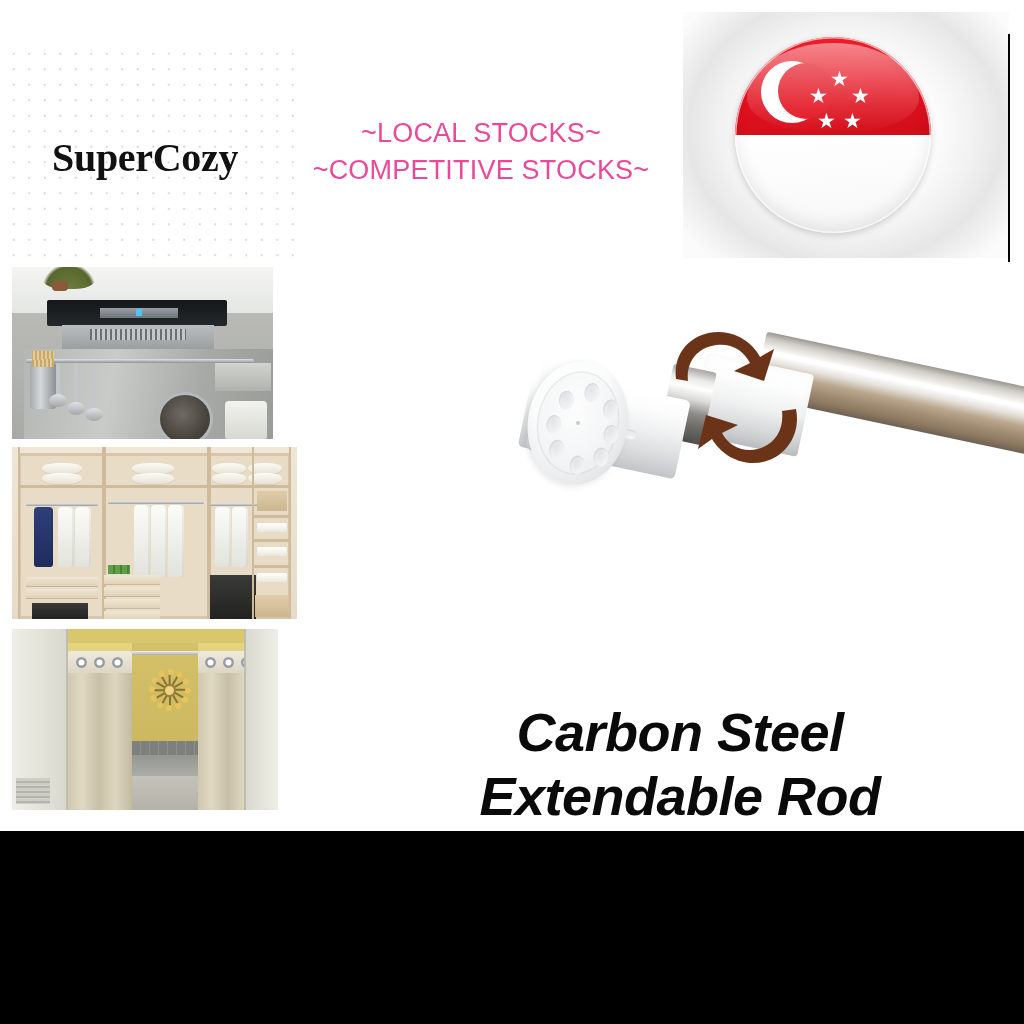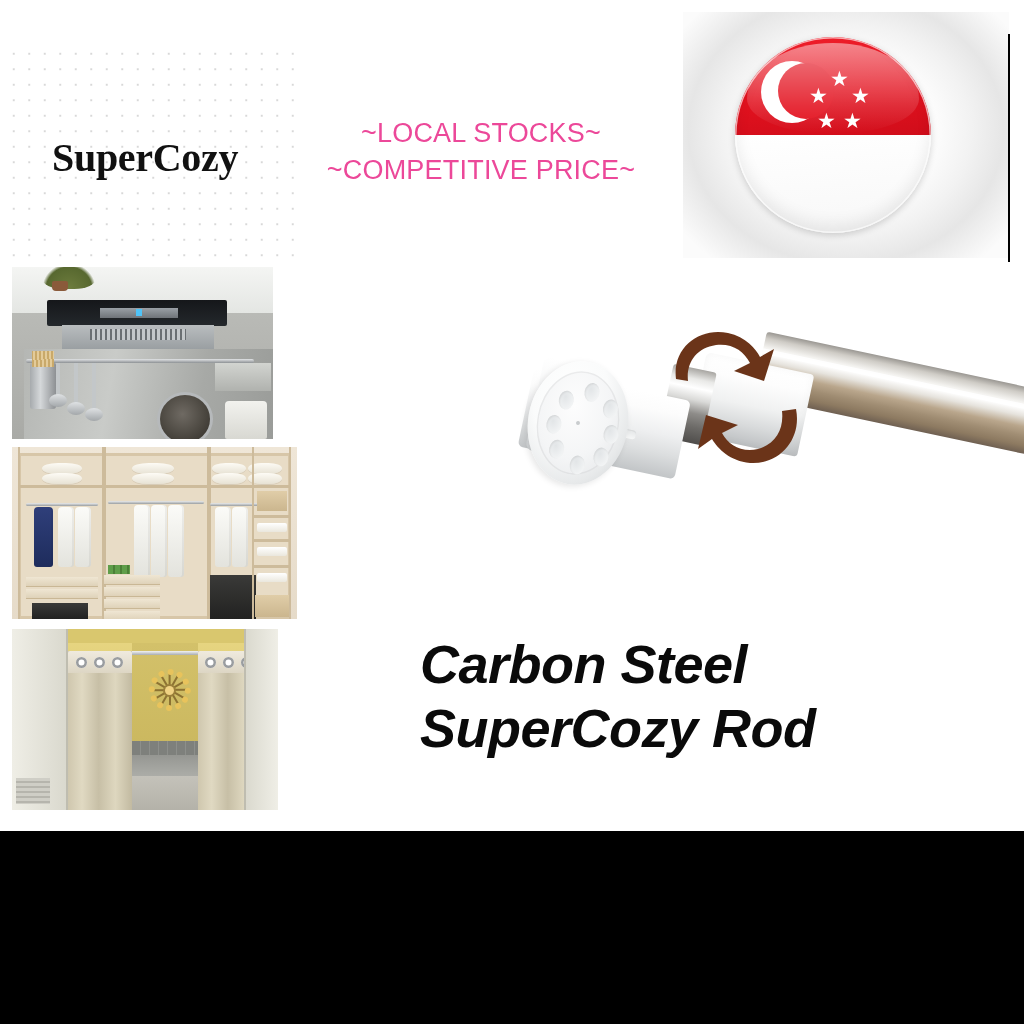--- a/index.html
+++ b/index.html
@@ -303,22 +303,23 @@
   .arrow-top, .arrow-bottom {
     position: absolute;
     color: #6B3419;
   }
   .arrow-top { left: 236px; top: 48px; width: 120px; height: 84px; }
   .arrow-bottom { left: 258px; top: 106px; width: 120px; height: 92px; }
 
   
   .title-block {
     position: absolute;
-    left: 420px; top: 632px;
+    left: 420px; top: 700px;
     width: 520px;
+    text-align: center;
   }
   .title-line {
     font-family: "Liberation Sans", sans-serif;
     font-size: 54px;
     font-weight: 700;
     font-style: italic;
     color: #0a0a0a;
     line-height: 64px;
     letter-spacing: -0.5px;
     white-space: nowrap;
@@ -338,21 +339,21 @@
 <div class="page">
 
   <div class="header">
 
     <div class="dot-grid"></div>
 
     <div class="brand-logo">SuperCozy</div>
 
     <div class="taglines">
       <div class="tagline">~LOCAL STOCKS~</div>
-      <div class="tagline">~COMPETITIVE PRICE~</div>
+      <div class="tagline">~COMPETITIVE STOCKS~</div>
     </div>
 
     <div class="flag-panel"></div>
 
     <div class="flag-badge">
       <div class="flag-red"></div>
       <div class="flag-white"></div>
       <div class="crescent"></div>
       <span class="star s1">★</span>
       <span class="star s2">★</span>
@@ -517,18 +518,18 @@
     </svg>
 
     <svg class="arrow-bottom" viewBox="0 0 120 92">
       <path d="M108 28 C 114 58, 92 84, 62 82 C 42 80, 30 68, 24 58 L 10 68 L 18 34 L 50 44 L 34 52
                C 40 64, 54 72, 70 68 C 88 63, 96 48, 94 30 Z" fill="#6B3419"></path>
     </svg>
   </div>
 
   <div class="title-block">
     <div class="title-line">Carbon Steel</div>
-    <div class="title-line">SuperCozy Rod</div>
+    <div class="title-line">Extendable Rod</div>
   </div>
 
   <div class="bottom-bar"></div>
 
 </div>
 
 </body></html>

